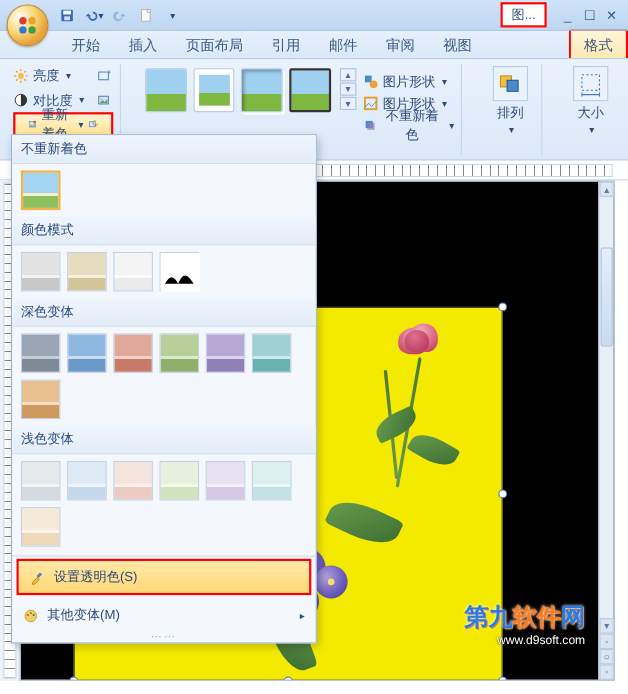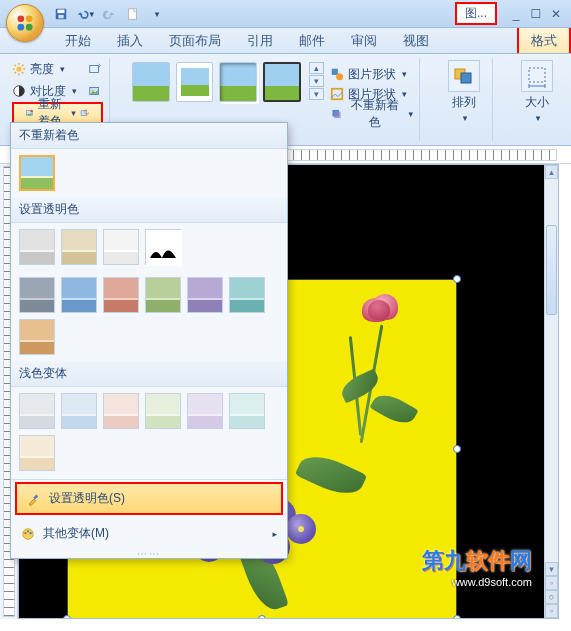--- a/index.html
+++ b/index.html
@@ -345,30 +345,31 @@
     <div class="l1"><span class="b">第九</span><span>软件</span><span class="b">网</span></div>
     <div class="l2">www.d9soft.com</div>
   </div>
 </div>
 
 <div class="recolor-dd">
   <div class="dd-section-h">不重新着色</div>
   <div class="dd-body">
     <div class="sw orig"></div>
   </div>
-  <div class="dd-section-h">设置透明色</div>
+  <div class="dd-section-h">颜色模式</div>
   <div class="dd-body">
     <div class="sw cm0"></div>
     <div class="sw cm1"></div>
     <div class="sw cm2"></div>
     <div class="sw cm3"><svg width="36" height="36" viewBox="0 0 36 36">
           <rect width="36" height="36" fill="#fff"></rect>
           <path d="M4 28c4-8 8-8 12 0 4-10 8-10 14 0" fill="#000"></path>
         </svg></div>
   </div>
+  <div class="dd-section-h">深色变体</div>
   <div class="dd-body" id="dark-row">
       <div class="sw dv" style="--sky: #9aa6b4; --sand: #c8cbd0; --gr: #7e8a98;"></div>
       <div class="sw dv" style="--sky: #8fb8e0; --sand: #c9ddf0; --gr: #6a98c8;"></div>
       <div class="sw dv" style="--sky: #e0a898; --sand: #f0d2c9; --gr: #c87a68;"></div>
       <div class="sw dv" style="--sky: #b8cf9a; --sand: #dce9cb; --gr: #8fb06a;"></div>
       <div class="sw dv" style="--sky: #b8a8d4; --sand: #dcd2ea; --gr: #9080b8;"></div>
       <div class="sw dv" style="--sky: #9ed2d2; --sand: #cde9e9; --gr: #6ab2b2;"></div>
       <div class="sw dv" style="--sky: #e8c090; --sand: #f4e0c9; --gr: #cf9a60;"></div>
     </div>
   <div class="dd-section-h">浅色变体</div>

